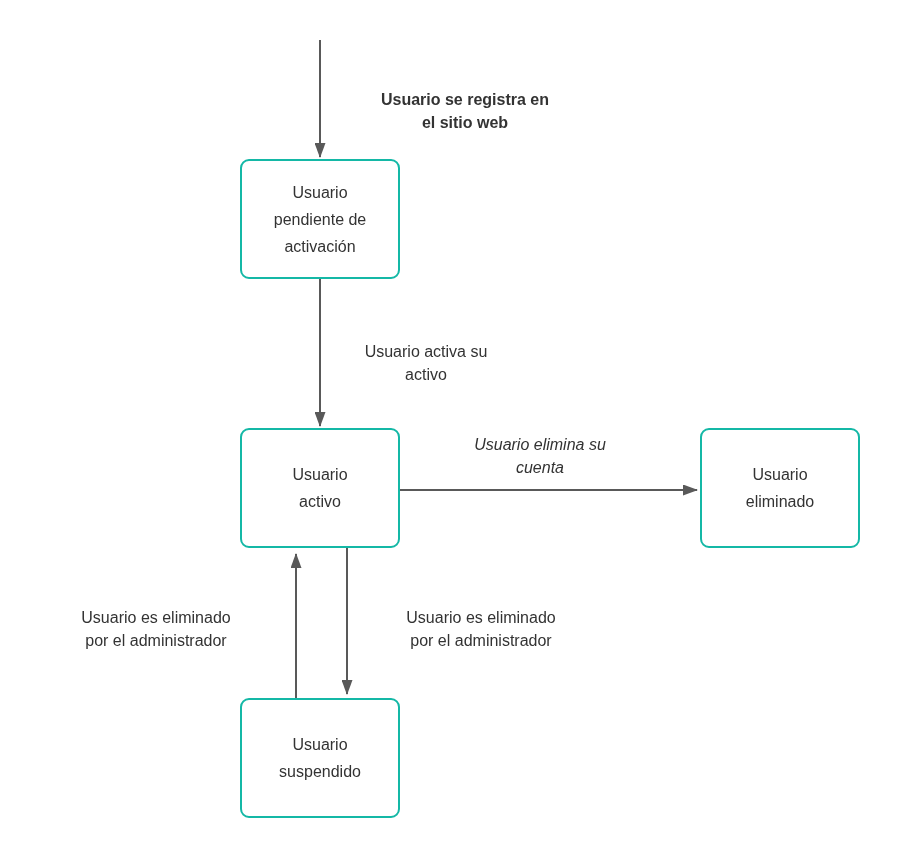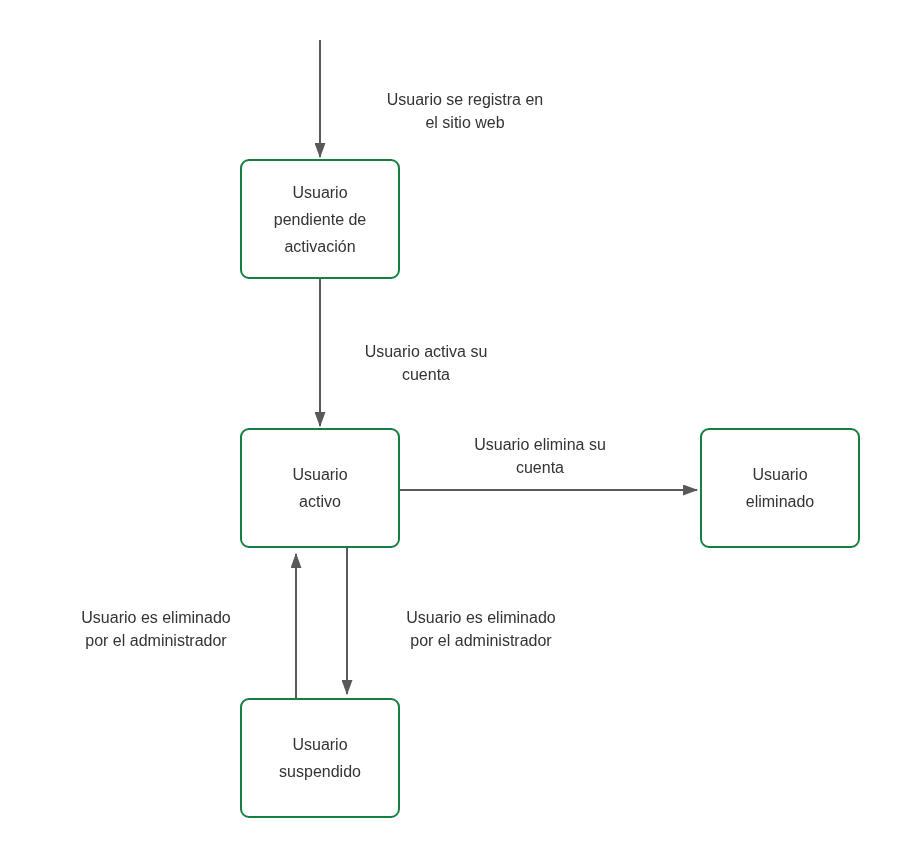--- a/index.html
+++ b/index.html
@@ -22,44 +22,44 @@
     top: 0;
     width: 900px;
     height: 860px;
   }
   .node {
     position: absolute;
     box-sizing: border-box;
     width: 160px;
     height: 120px;
     background: #ffffff;
-    border: 2px solid #15803d;
+    border: 2px solid #14b8a6;
     border-radius: 9px;
     display: flex;
     align-items: center;
     justify-content: center;
     text-align: center;
     font-size: 16px;
     line-height: 27px;
     white-space: pre-line;
   }
   .node-pendiente  { left: 240px; top: 159px; }
   .node-activo     { left: 240px; top: 428px; }
   .node-eliminado  { left: 700px; top: 428px; }
   .node-suspendido { left: 240px; top: 698px; }
   .edge-label {
     position: absolute;
     text-align: center;
     font-size: 16px;
     line-height: 23px;
     white-space: pre-line;
   }
-  .label-registra   { left: 345px; top: 88px;  width: 240px; }
+  .label-registra   { left: 345px; top: 88px;  width: 240px; font-weight: bold; }
   .label-activa     { left: 316px; top: 340px; width: 220px; }
-  .label-elimina    { left: 430px; top: 433px; width: 220px; }
+  .label-elimina    { left: 430px; top: 433px; width: 220px; font-style: italic; }
   .label-reactivado { left: 36px;  top: 606px; width: 240px; }
   .label-suspendido { left: 361px; top: 606px; width: 240px; }
 </style>
 </head>
 <body>
 
 <div class="canvas">
 
   <svg class="edges-svg" viewBox="0 0 900 860" xmlns="http://www.w3.org/2000/svg">
     <defs>
@@ -92,21 +92,21 @@
 
   <div class="node node-suspendido">
     <span>Usuario
 suspendido</span>
   </div>
 
   <div class="edge-label label-registra">Usuario se registra en
 el sitio web</div>
 
   <div class="edge-label label-activa">Usuario activa su
-cuenta</div>
+activo</div>
 
   <div class="edge-label label-elimina">Usuario elimina su
 cuenta</div>
 
   <div class="edge-label label-reactivado">Usuario es eliminado
 por el administrador</div>
 
   <div class="edge-label label-suspendido">Usuario es eliminado
 por el administrador</div>
 

